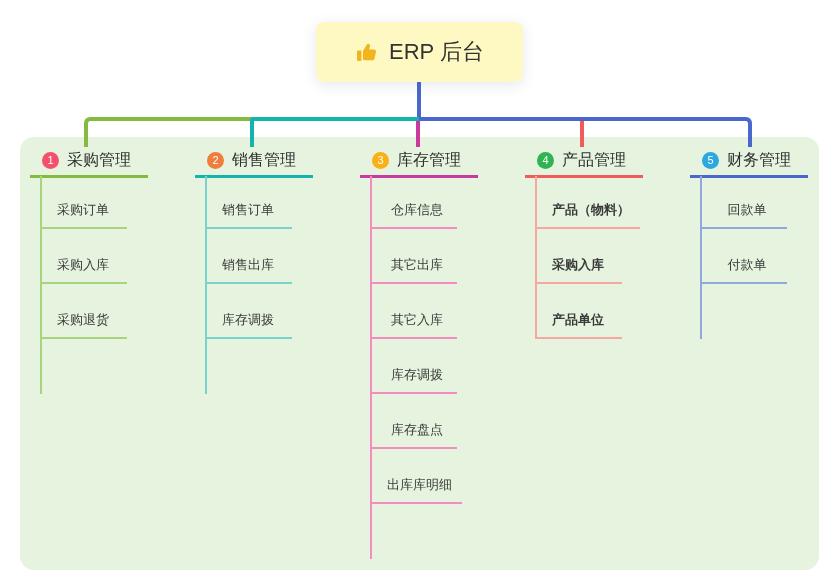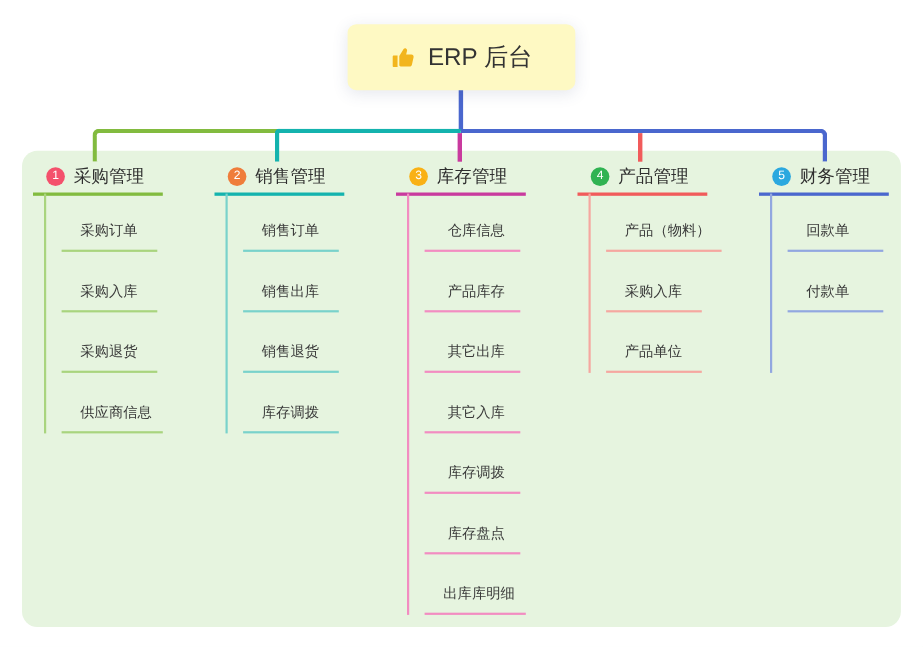--- a/index.html
+++ b/index.html
@@ -48,21 +48,21 @@
     display:flex;align-items:center;height:22px;padding-left:12px;gap:8px;
     font-size:16px;color:#2f2f2f;white-space:nowrap;
   }
   .badge{
     width:17px;height:17px;border-radius:50%;flex:0 0 auto;
     display:flex;align-items:center;justify-content:center;
     font-size:11px;color:#ffffff;line-height:1;
   }
   .branch-underline{width:118px;height:0;border-top:3px solid;margin-top:4px;}
   .spine{position:absolute;left:10px;top:27px;width:2px;}
-  .children{position:absolute;left:26px;top:0;}
+  .children{position:absolute;left:10px;top:0;}
   .child{height:55px;display:flex;align-items:flex-end;}
   .child span{
     display:inline-block;min-width:60px;white-space:nowrap;
     padding:0 10px 8px 17px;border-bottom:2px solid;
     font-size:13px;color:#3a3a3a;
   }
   .child-offset{height:174px;}
   .children{top:-149px;}
   
   .b1{left:30px;}  .b2{left:195px;}  .b3{left:360px;}  .b4{left:525px;}  .b5{left:690px;}
@@ -75,22 +75,22 @@
   .b4 .branch-underline{border-color:#f15b5b;}
   .b5 .branch-underline{border-color:#4a67ce;}
   .b1 .spine{background:#a9d47e;height:218px;}
   .b2 .spine{background:#79d2cb;height:218px;}
   .b3 .spine{background:#f28cc1;height:383px;}
   .b4 .spine{background:#f5a7a0;height:163px;}
   .b5 .spine{background:#92a7e0;height:163px;}
   .b1 .child span{border-color:#a9d47e;}
   .b2 .child span{border-color:#79d2cb;margin-top:44px;}
   .b3 .child span{border-color:#f28cc1;text-align:center;}
-  .b4 .child span{border-color:#f5a7a0;}
-  .b5 .child span{border-color:#92a7e0;}
+  .b4 .child span{border-color:#f5a7a0;font-weight:bold;}
+  .b5 .child span{border-color:#92a7e0;text-align:center;}
 </style>
 </head>
 <body>
 
 <div class="panel"></div>
 
 <div class="line stem"></div>
 <div class="line elbow-green"></div>
 <div class="line elbow-teal"></div>
 <div class="line elbow-blue"></div>
@@ -118,66 +118,57 @@
     <div class="child-offset"></div>
     <div class="child">
         <span>采购订单</span>
       </div>
     <div class="child">
         <span>采购入库</span>
       </div>
     <div class="child">
         <span>采购退货</span>
       </div>
-    <div class="child">
-        <span>供应商信息</span>
-      </div>
   </div>
 </div>
 
 <div class="branch b2">
   <div class="branch-head">
     <span class="badge">2</span>
     <span>销售管理</span>
   </div>
   <div class="branch-underline"></div>
   <div class="spine"></div>
   <div class="children">
     <div class="child-offset"></div>
     <div class="child">
         <span>销售订单</span>
       </div>
     <div class="child">
         <span>销售出库</span>
       </div>
     <div class="child">
-        <span>销售退货</span>
-      </div>
-    <div class="child">
         <span>库存调拨</span>
       </div>
   </div>
 </div>
 
 <div class="branch b3">
   <div class="branch-head">
     <span class="badge">3</span>
     <span>库存管理</span>
   </div>
   <div class="branch-underline"></div>
   <div class="spine"></div>
   <div class="children">
     <div class="child-offset"></div>
     <div class="child">
         <span>仓库信息</span>
       </div>
     <div class="child">
-        <span>产品库存</span>
-      </div>
-    <div class="child">
         <span>其它出库</span>
       </div>
     <div class="child">
         <span>其它入库</span>
       </div>
     <div class="child">
         <span>库存调拨</span>
       </div>
     <div class="child">
         <span>库存盘点</span>

